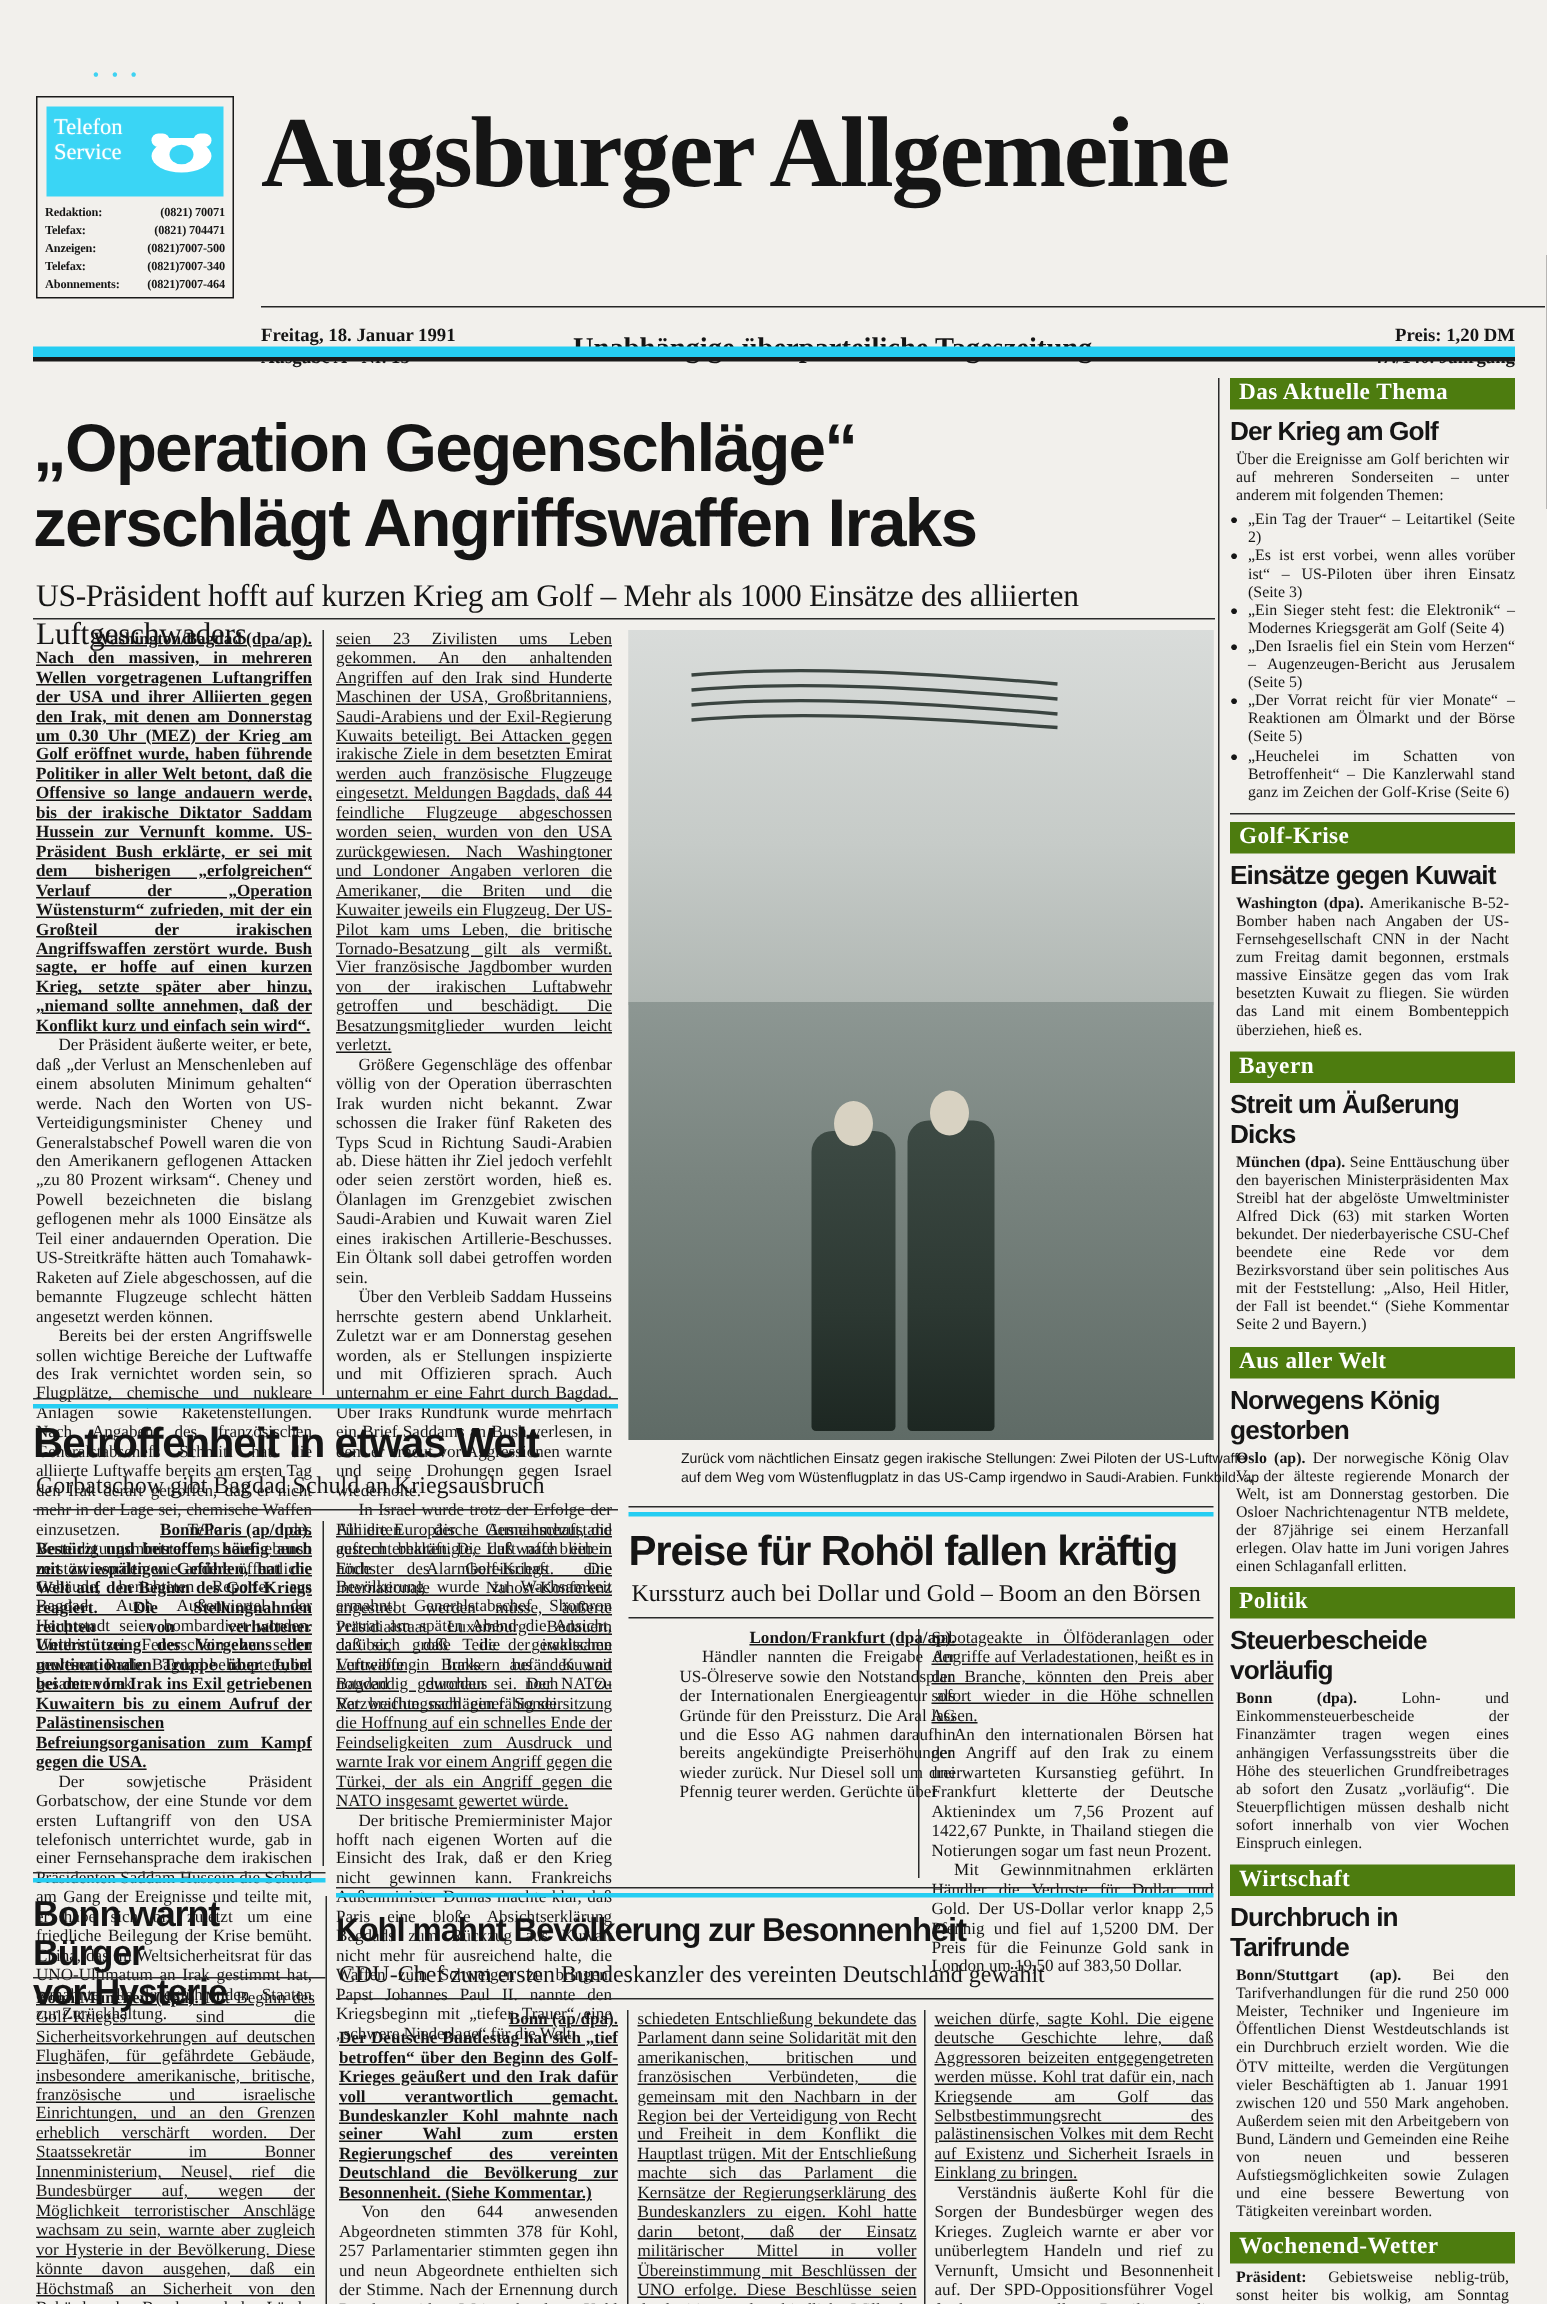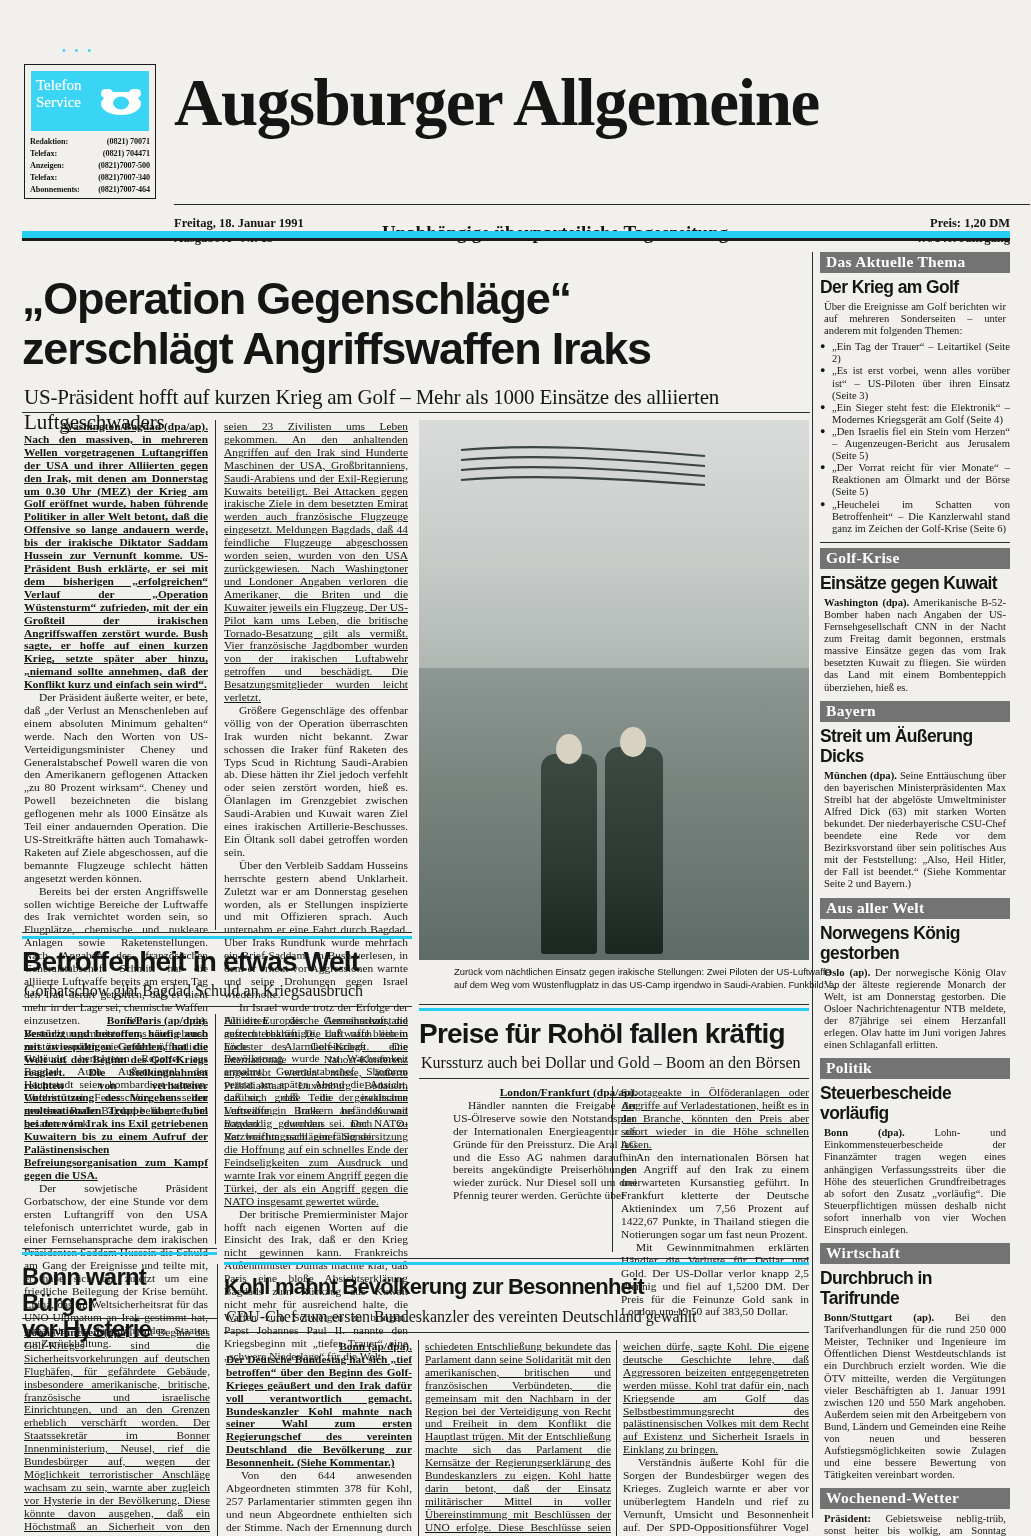--- a/index.html
+++ b/index.html
@@ -177,21 +177,21 @@
     font-family: "Liberation Sans", sans-serif;
     font-weight: bold; letter-spacing: -0.8px;
   }
   .deck2 { position: absolute; font-size: 16px; }
 
   
   .side {
     position: absolute; left: 820px; top: 252px; width: 190px;
   }
   .secbar {
-    background: #737373;
+    background: #4d7c0f;
     font-family: "Liberation Serif", serif;
     font-weight: bold;
     font-size: 15.5px;
     color: #ffffff;
     padding: 1px 6px 2px 6px;
     letter-spacing: 0.3px;
     margin-bottom: 4px;
   }
   .sechead {
     font-family: "Liberation Sans", sans-serif;

